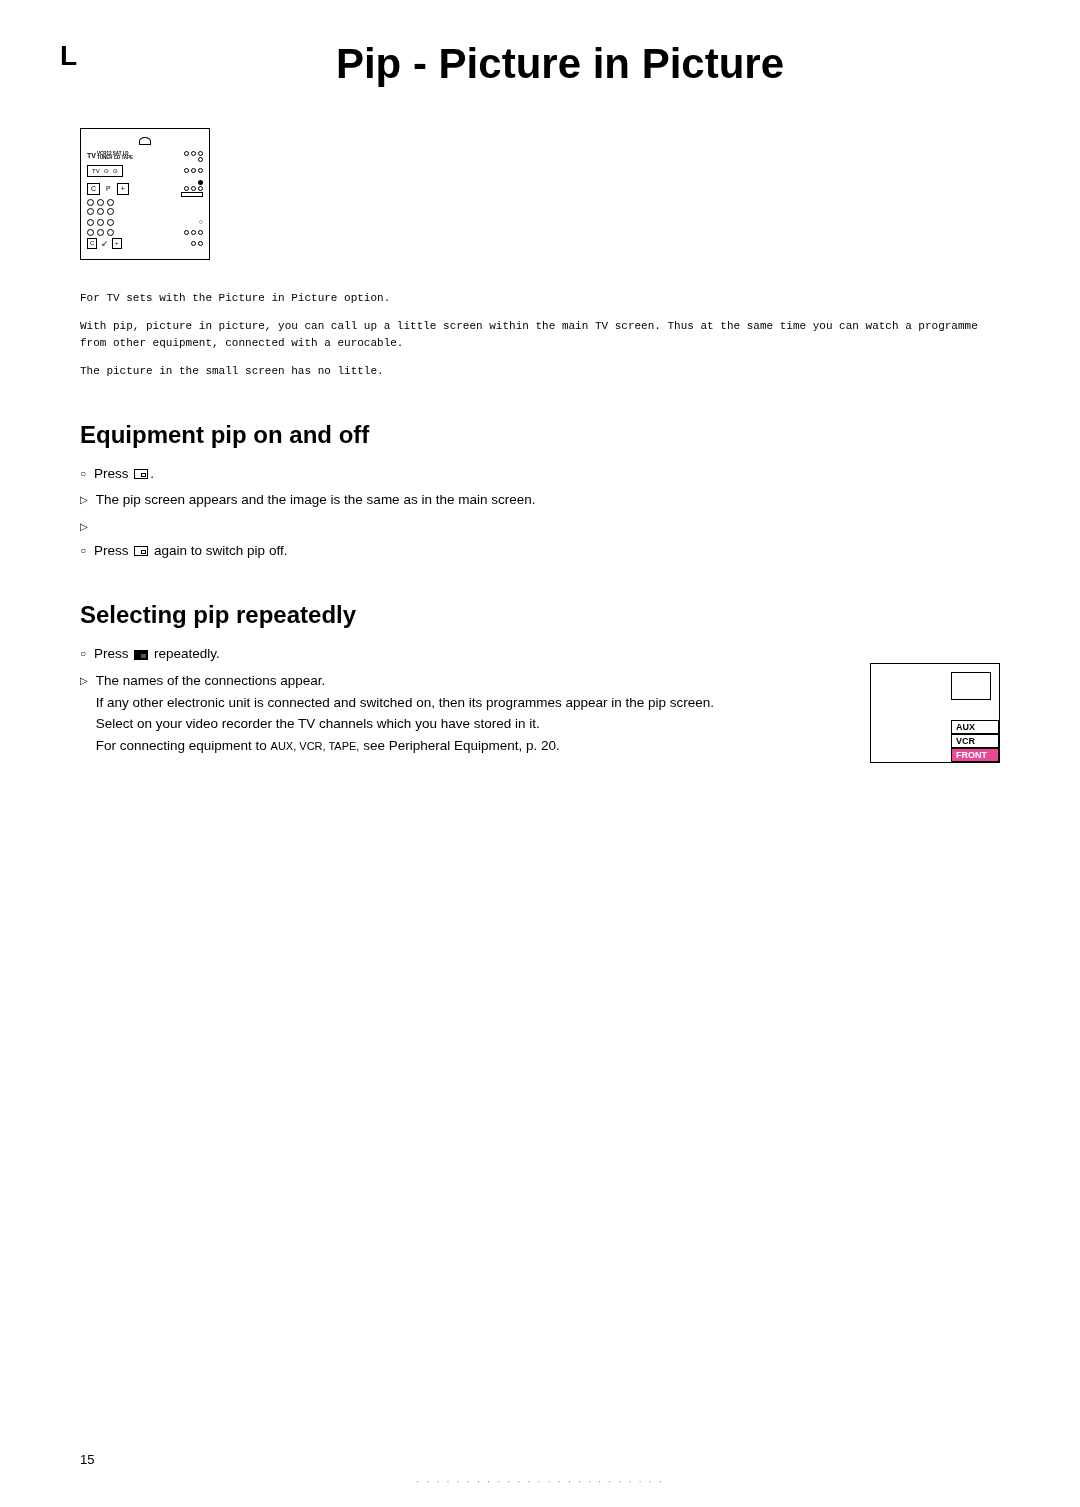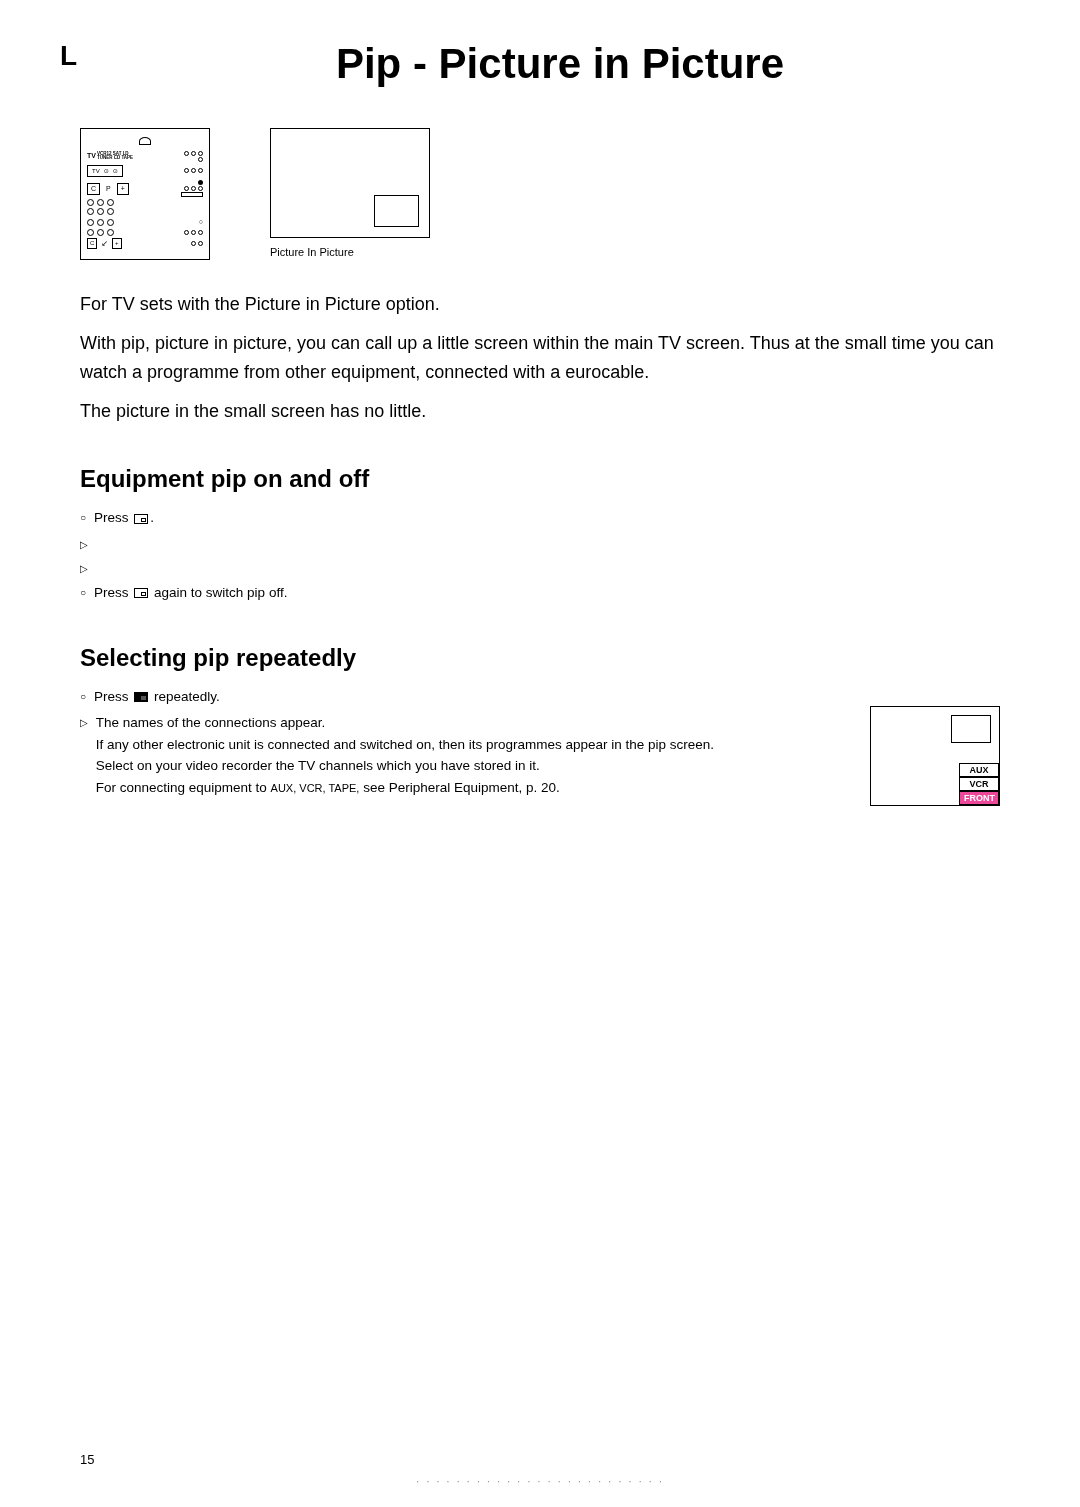--- a/index.html
+++ b/index.html
@@ -167,34 +167,34 @@
       display: flex;
       flex-direction: column;
       align-items: flex-end;
     }
 
     .conn-label {
       font-size: 9px;
       font-weight: bold;
       padding: 1px 4px;
       border: 1px solid #000;
-      width: 40px;
-      text-align: center;
+      width: 48px;
       background: #fff;
     }
 
     .conn-label.highlighted {
       background: #ec4899;
       color: #fff;
     }
 
     .body-text {
-      font-size: 18px;
+      font-size: 11px;
       line-height: 1.6;
       margin-bottom: 10px;
+      font-family: Liberation Mono, monospace;
     }
 
     .section-title {
       font-size: 24px;
       font-weight: bold;
       margin-top: 40px;
       margin-bottom: 14px;
     }
 
     .instruction-list {
@@ -387,46 +387,41 @@
         <span style="border:1px solid #000; padding:0 2px;">+</span>
       </div>
       <div class="dot-row" style="gap:2px;">
         <div style="width:5px;height:5px;"></div>
         <div class="dot"></div>
         <div class="dot"></div>
       </div>
     </div>
   </div>
 
-  <div class="pip-diagram">
-    <div class="pip-outer-box">
-      <div class="pip-inner-box"></div>
-    </div>
-    <span class="pip-label">Picture In Picture</span>
-  </div>
 
 </div>
 
 <p class="body-text">For TV sets with the Picture in Picture option.</p>
-<p class="body-text">With pip, picture in picture, you can call up a little screen within the main TV screen. Thus at the small time you can watch a programme from other equipment, connected with a eurocable.</p>
+<p class="body-text">With pip, picture in picture, you can call up a little screen within the main TV screen. Thus at the same time you can watch a programme from other equipment, connected with a eurocable.</p>
 <p class="body-text">The picture in the small screen has no little.</p>
 
 <h2 class="section-title">Equipment pip on and off</h2>
 
 <ul class="instruction-list">
   <li>
     <span class="bullet-circle">○</span>
     <span>Press
       <span class="pip-icon" style="display:inline-block; width:14px; height:10px; border:1.5px solid #000; vertical-align:middle; margin:0 2px; position:relative;">
         <span style="position:absolute; width:5px; height:4px; border:1px solid #000; bottom:1px; right:1px; background:#fff;"></span>
       </span>.
     </span>
   </li>
   <li>
     <span class="bullet-arrow">▷</span>
+    <span>The pip screen appears and the image is the same as in the main screen.</span>
   </li>
   <li>
     <span class="bullet-arrow">▷</span>
   </li>
   <li>
     <span class="bullet-circle">○</span>
     <span>Press
       <span class="pip-icon" style="display:inline-block; width:14px; height:10px; border:1.5px solid #000; vertical-align:middle; margin:0 2px; position:relative;">
         <span style="position:absolute; width:5px; height:4px; border:1px solid #000; bottom:1px; right:1px; background:#fff;"></span>
       </span> again to switch pip off.

